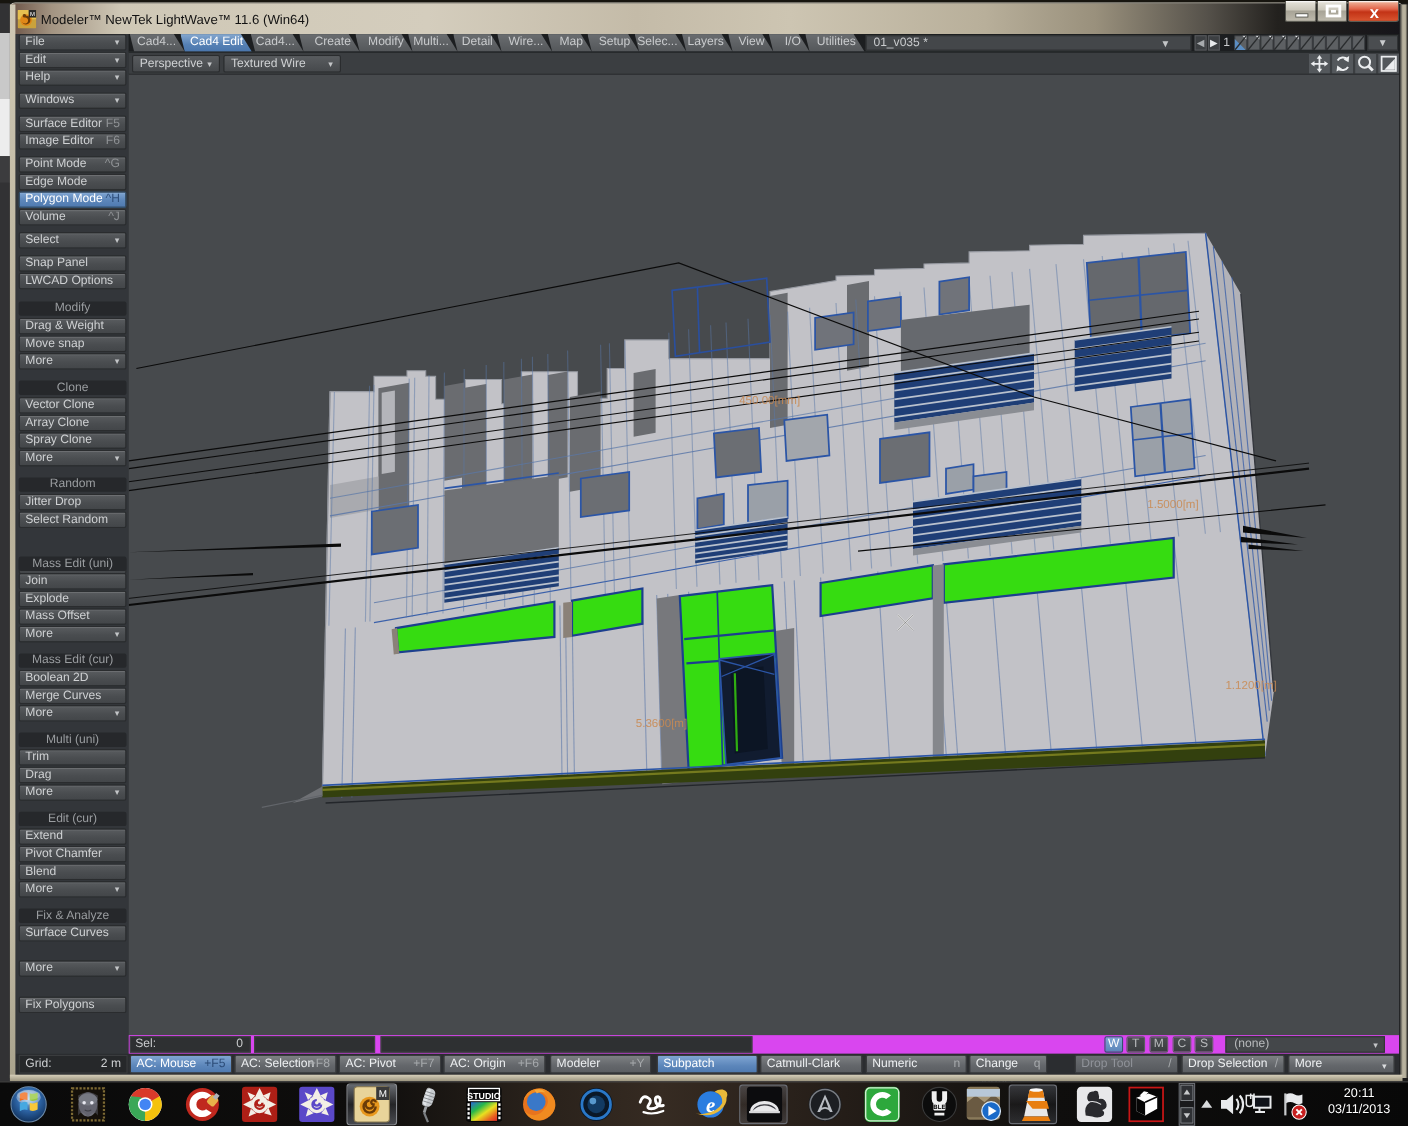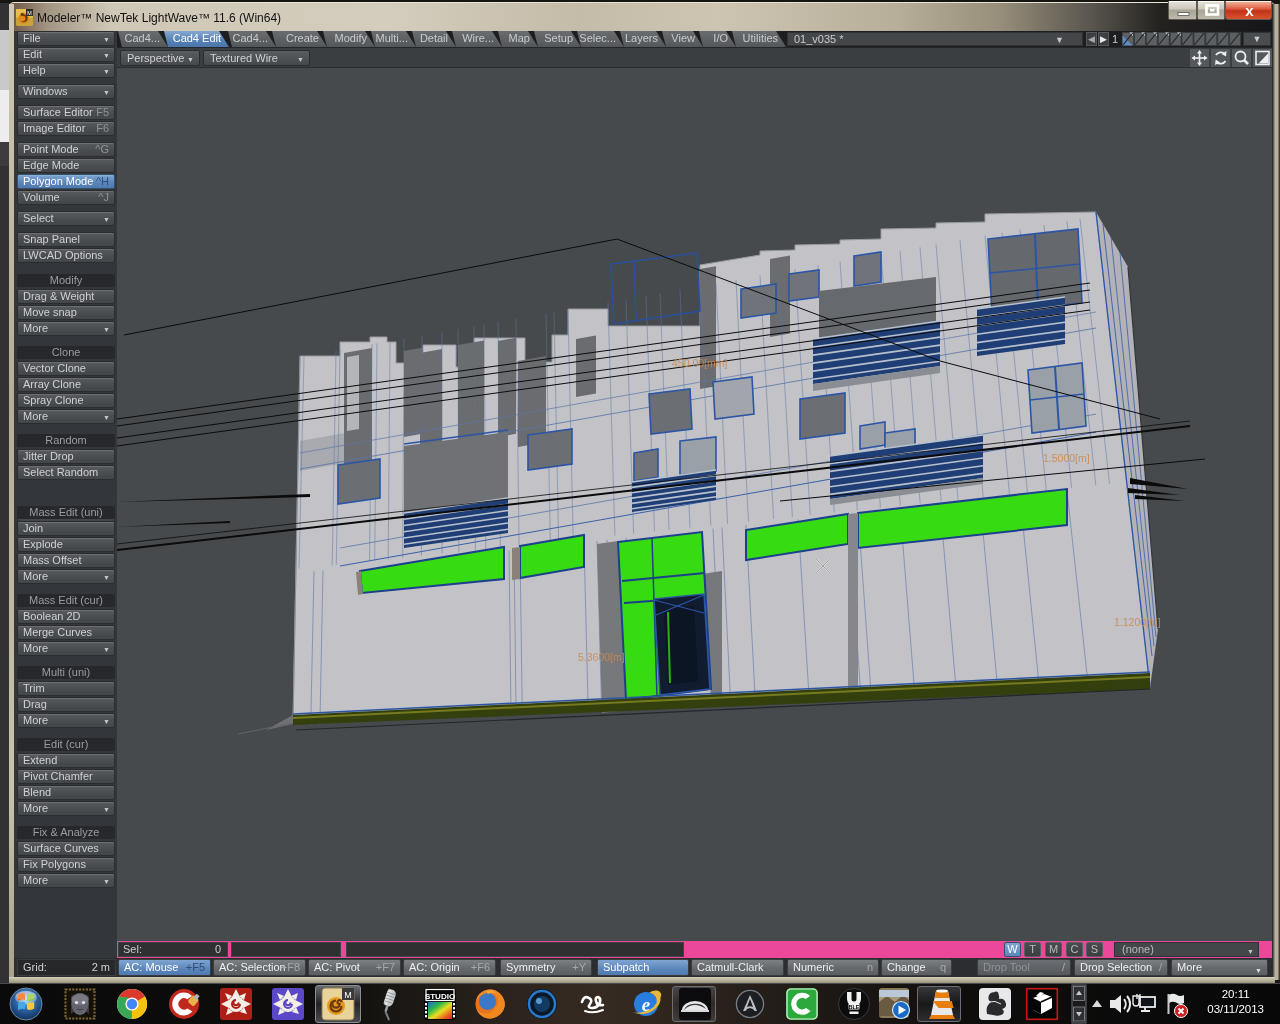--- a/index.html
+++ b/index.html
@@ -61,21 +61,21 @@
  border:1px solid #303234;color:#c9cbcd;font-size:9px;text-align:center;line-height:13px}
 
 #row2{position:absolute;left:103px;top:16px;width:1155px;height:20px;background:#3b3e41;border-top:1px solid #242628}
 .r2drop{position:absolute;top:2px;height:16px;background:linear-gradient(180deg,#595c5f,#46494c);
  border:1px solid #2a2c2e;border-radius:2px;color:#cfd1d3;font-size:11px;line-height:14px;padding-left:6px}
 .r2drop .ar{position:absolute;right:5px;top:2px;font-size:7px;color:#c3c5c7}
 #vicons{position:absolute;left:1073px;top:1px;width:82px;height:18px}
 
 #vp{position:absolute;left:103px;top:36px;width:1155px;height:874px;background:#474a4d;border-top:1px solid #2a2c2e}
 
-#selrow{position:absolute;left:103px;top:910px;width:1155px;height:17px;background:#ec4899}
+#selrow{position:absolute;left:103px;top:910px;width:1155px;height:17px;background:#d946ef}
 .selbox{position:absolute;top:1px;height:15px;background:#2e3032;border:1px solid #404244;
  color:#c9cbcd;font-size:11px;line-height:13px}
 .wtmcs{position:absolute;top:1px;width:17px;height:15px;background:linear-gradient(180deg,#4a4d50,#3b3e41);
  border:1px solid #5a5d60;color:#b9bbbd;font-size:11px;line-height:13px;text-align:center;border-radius:2px}
 .wtmcs.on{background:linear-gradient(180deg,#7fa5d2,#5c86ba);color:#fff;border-color:#33516e}
 #nonedrop{position:absolute;left:997px;top:1px;width:145px;height:15px;background:#44474a;
  border:1px solid #303234;color:#b9bbbd;font-size:11px;line-height:13px;padding-left:7px}
 #nonedrop .ar{position:absolute;right:4px;top:2px;font-size:7px;color:#c3c5c7}
 
 #ctlrow{position:absolute;left:0;top:927px;width:1258px;height:19px;background:#2b2d30}
@@ -271,21 +271,21 @@
           <span class="lb">Blend</span>
         </div>
 <div class="sbtn" style="top:770px">
           <span class="lb">More</span>
           <span class="ar">▼</span>
         </div>
 <div class="shdr" style="top:795px">Fix &amp; Analyze</div>
 <div class="sbtn" style="top:810px">
           <span class="lb">Surface Curves</span>
         </div>
-<div class="sbtn" style="top:826px">
+<div class="sbtn" style="top:875px">
           <span class="lb">Fix Polygons</span>
         </div>
 <div class="sbtn" style="top:842px">
           <span class="lb">More</span>
           <span class="ar">▼</span>
         </div>
       </div>
   <div id="tabrow">
         <div class="tab" style="left:1px;width:50px">Cad4...</div>
 <div class="tab" style="left:111px;width:48px">Cad4...</div>
@@ -624,21 +624,21 @@
         </div>
 <div class="acb" style="left:294px;width:93px">
           <span class="lb">AC: Pivot</span>
           <span class="acsc">+F7</span>
         </div>
 <div class="acb" style="left:389px;width:93px">
           <span class="lb">AC: Origin</span>
           <span class="acsc">+F6</span>
         </div>
 <div class="acb" style="left:486px;width:92px">
-          <span class="lb">Symmetry</span>
+          <span class="lb">Modeler</span>
           <span class="acsc">+Y</span>
         </div>
 <div class="acb acblue" style="left:583px;width:92px">
           <span class="lb">Subpatch</span>
         </div>
 <div class="acb" style="left:677px;width:93px">
           <span class="lb">Catmull-Clark</span>
         </div>
 <div class="acb" style="left:773px;width:92px">
           <span class="lb">Numeric</span>

